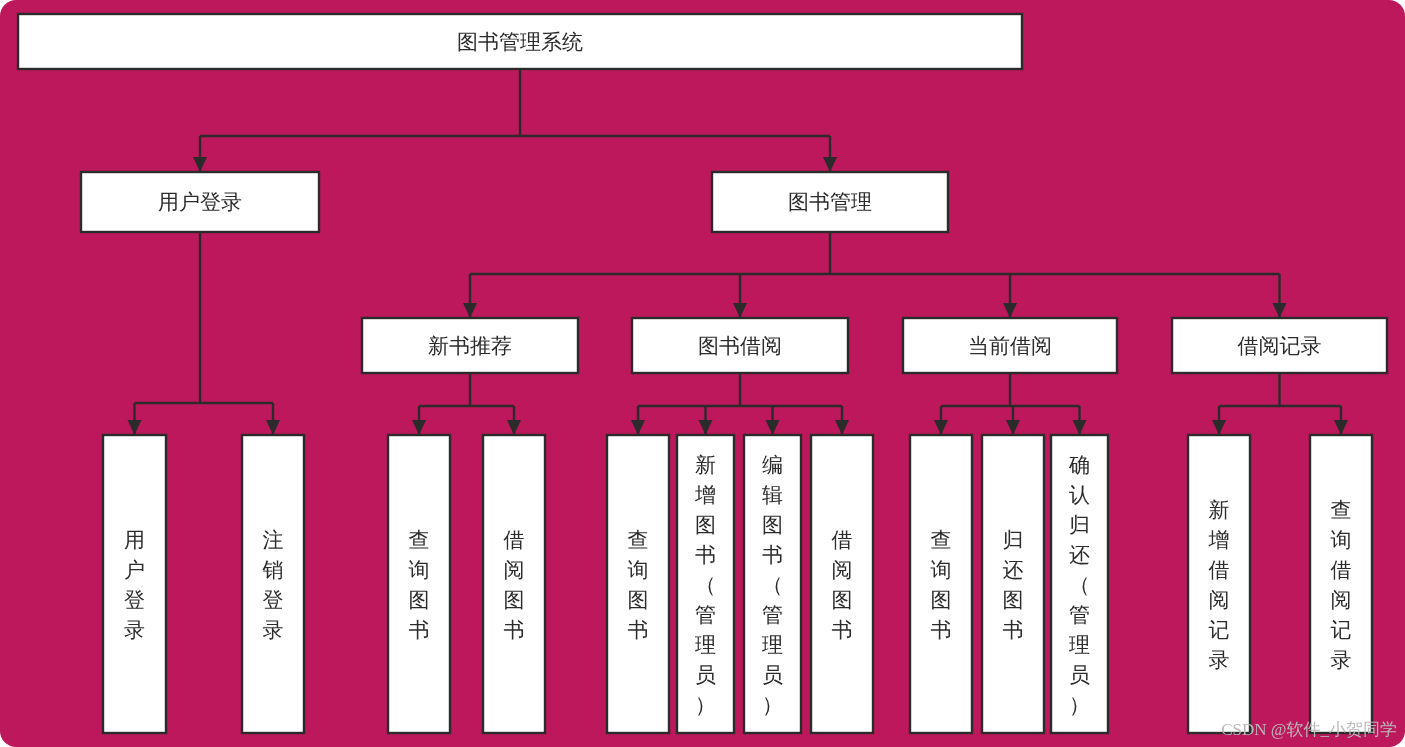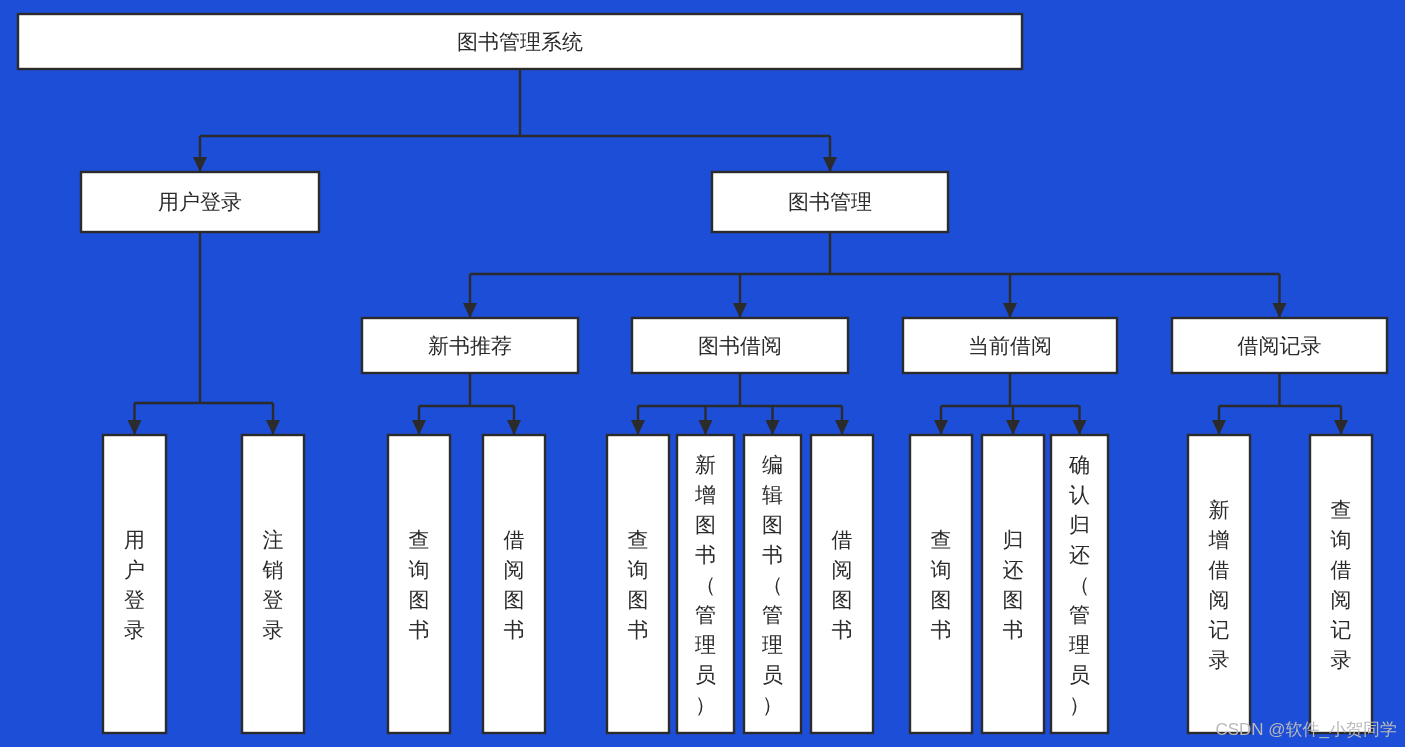--- a/index.html
+++ b/index.html
@@ -7,22 +7,23 @@
     padding: 0;
     background: #ffffff;
   }
   body {
     font-family: "DejaVu Sans", "Liberation Sans", sans-serif;
   }
   #diagram-root {
     position: relative;
     width: 1405px;
     height: 747px;
-    background: #1d4ed8;
+    background: #be185d;
     overflow: hidden;
+    border-radius: 16px;
   }
   svg#flow {
     position: absolute;
     left: 0;
     top: 0;
     width: 1405px;
     height: 747px;
   }
   .node-rect {
     fill: #ffffff;
@@ -42,21 +43,21 @@
     fill: none;
     stroke-linecap: butt;
   }
   .arrowhead {
     fill: #2b2b2b;
   }
   .watermark {
     position: absolute;
     right: 8px;
     bottom: 6px;
-    font-family: Liberation Sans, sans-serif;
+    font-family: Liberation Serif, serif;
     font-size: 17px;
     color: #b9b9b9;
     white-space: nowrap;
     pointer-events: none;
   }
 </style>
 </head>
 <body>
 
 <div id="diagram-root">

